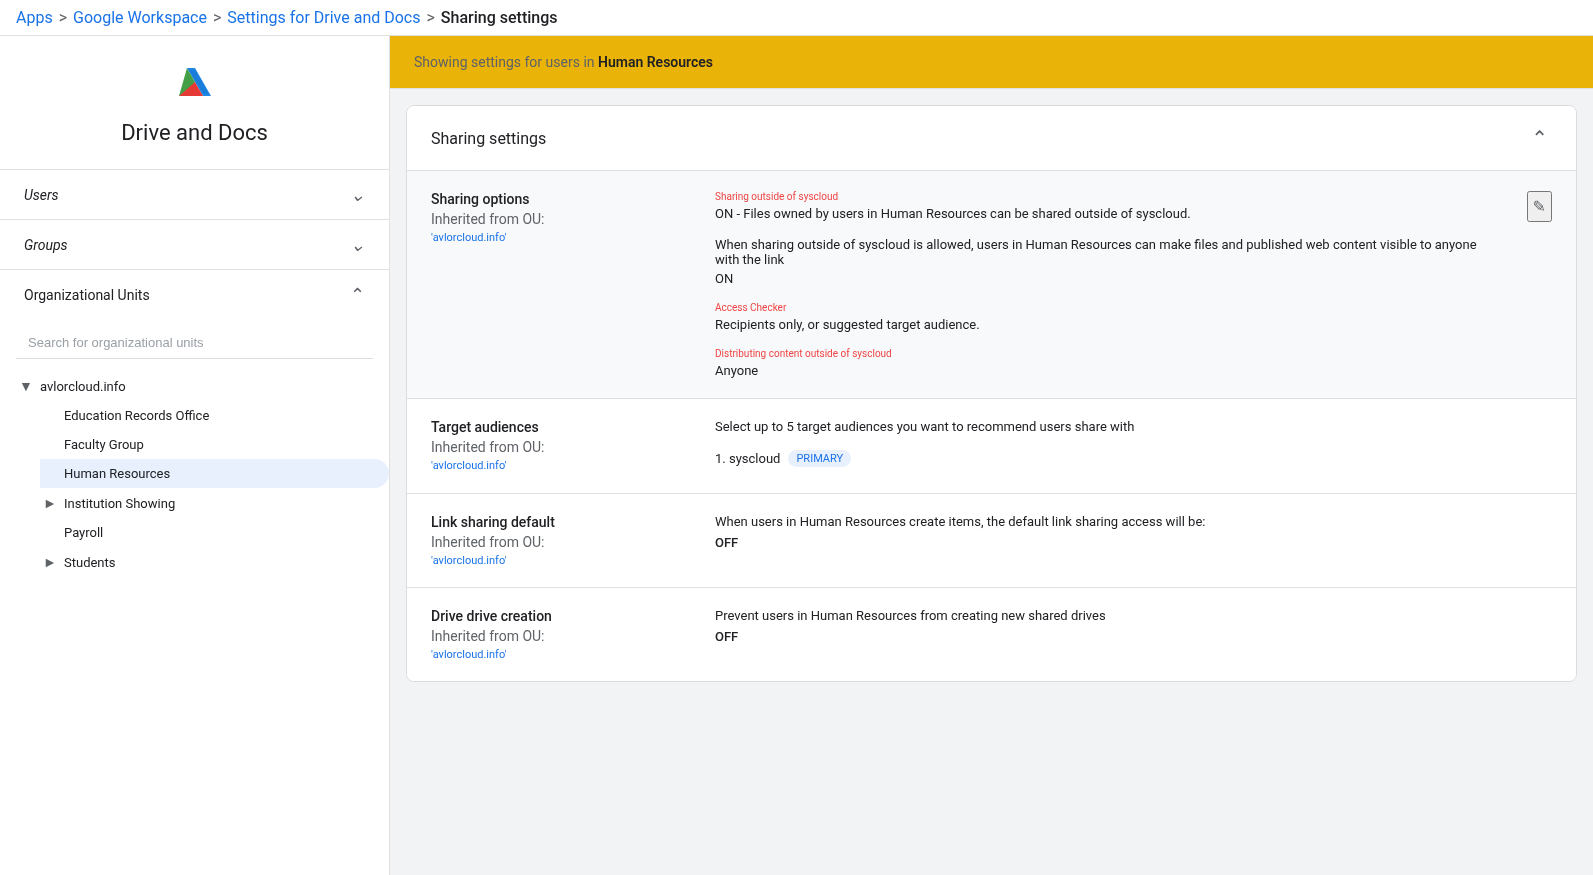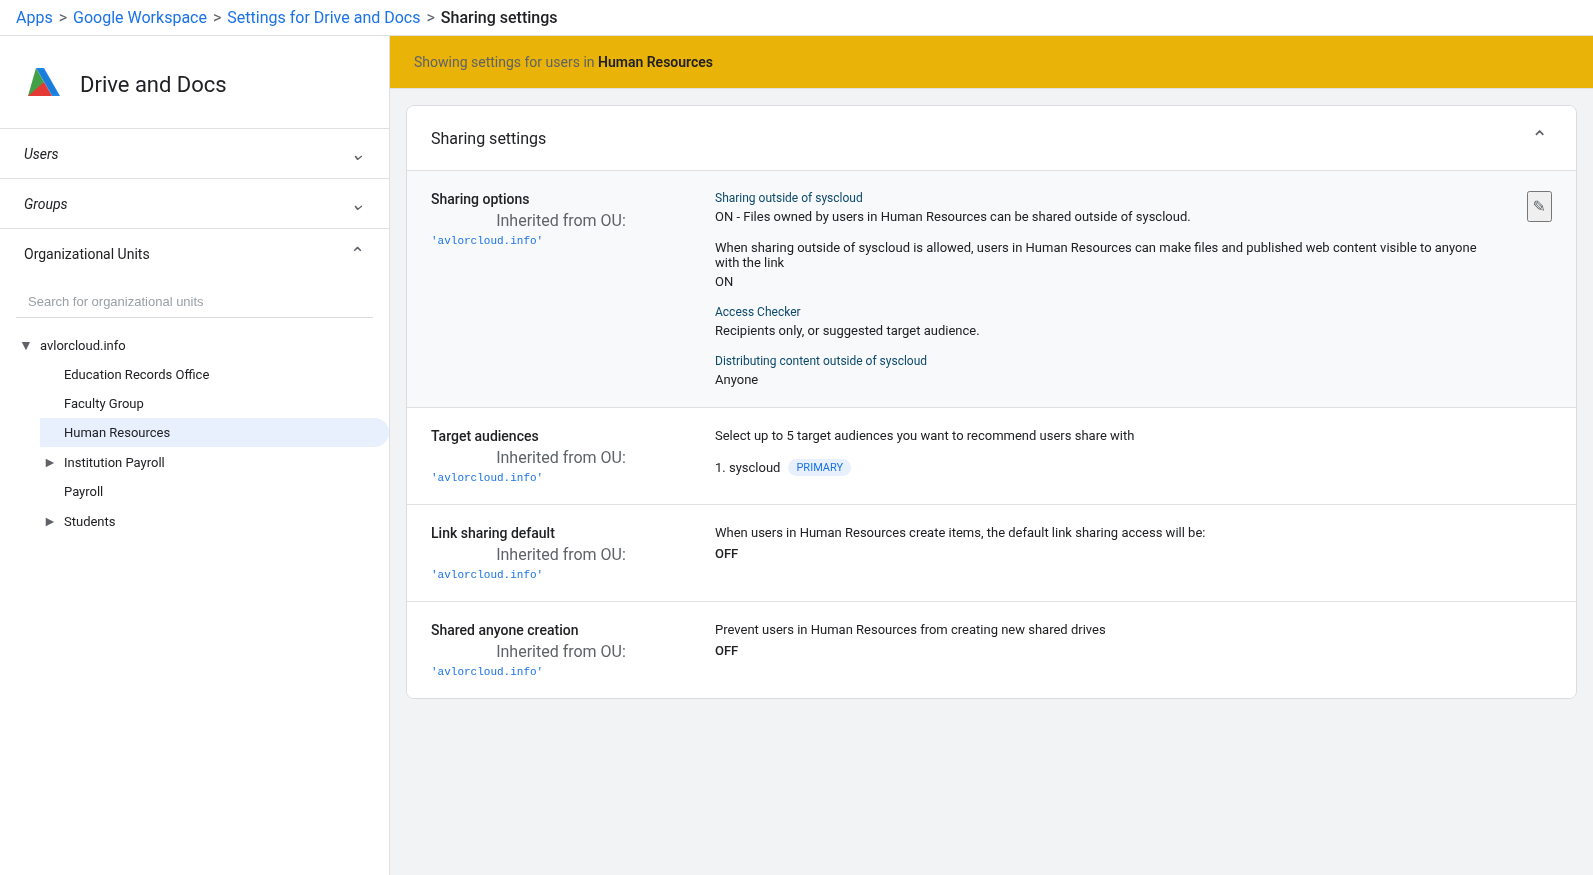--- a/index.html
+++ b/index.html
@@ -36,20 +36,21 @@
       overflow-y: auto;
       padding-bottom: 20px;
     }
 
     .sidebar-header {
       display: flex;
       align-items: center;
       padding: 28px 24px 24px 24px;
       gap: 16px;
       border-bottom: 1px solid #e0e0e0;
+      flex-direction: column;
     }
 
     .sidebar-title {
       font-size: 22px;
       font-weight: 400;
       color: #202124;
     }
 
     
     .nav-section {
@@ -203,46 +204,44 @@
     }
 
     .setting-label {
       font-size: 14px;
       font-weight: 500;
       color: #202124;
       margin-bottom: 4px;
     }
 
     .inherited-label {
-      font-size: 16px;
+      font-size: 14px;
       color: #5f6368;
       margin-bottom: 2px;
-      text-align: center;
     }
 
     .inherited-link {
       font-size: 11px;
       color: #1a73e8;
       text-decoration: none;
-      font-family: Liberation Mono, monospace;
     }
 
     .setting-value-col {
       flex: 1;
     }
 
     .setting-value-section {
       margin-bottom: 16px;
     }
 
     .setting-value-section:last-child { margin-bottom: 0; }
 
     .value-title {
-      font-size: 12px;
-      color: #0c4a6e;
+      font-size: 10px;
+      color: #ef4444;
       margin-bottom: 4px;
     }
 
     .value-text {
       font-size: 13px;
       color: #202124;
     }
 
     .edit-icon {
       margin-left: auto;
@@ -342,21 +341,21 @@
           <div class="tree-item">
             <span class="expand-icon"></span>
             <span class="item-label">Faculty Group</span>
           </div>
           <div class="tree-item selected">
             <span class="expand-icon"></span>
             <span class="item-label">Human Resources</span>
           </div>
           <div class="tree-item">
             <span class="expand-icon">►</span>
-            <span class="item-label">Institution Payroll</span>
+            <span class="item-label">Institution Showing</span>
           </div>
           <div class="tree-item">
             <span class="expand-icon"></span>
             <span class="item-label">Payroll</span>
           </div>
           <div class="tree-item">
             <span class="expand-icon">►</span>
             <span class="item-label">Students</span>
           </div>
         </div>
@@ -429,21 +428,21 @@
           <a class="inherited-link">'avlorcloud.info'</a>
         </div>
         <div class="setting-value-col">
           <div class="value-text">When users in Human Resources create items, the default link sharing access will be:</div>
           <div class="value-text" style="margin-top:6px; font-weight:500;">OFF</div>
         </div>
       </div>
 
       <div class="setting-row white-bg">
         <div class="setting-label-col">
-          <div class="setting-label">Shared anyone creation</div>
+          <div class="setting-label">Drive drive creation</div>
           <div class="inherited-label">Inherited from OU:</div>
           <a class="inherited-link">'avlorcloud.info'</a>
         </div>
         <div class="setting-value-col">
           <div class="value-text">Prevent users in Human Resources from creating new shared drives</div>
           <div class="value-text" style="margin-top:6px; font-weight:500;">OFF</div>
         </div>
       </div>
 
     </div>

